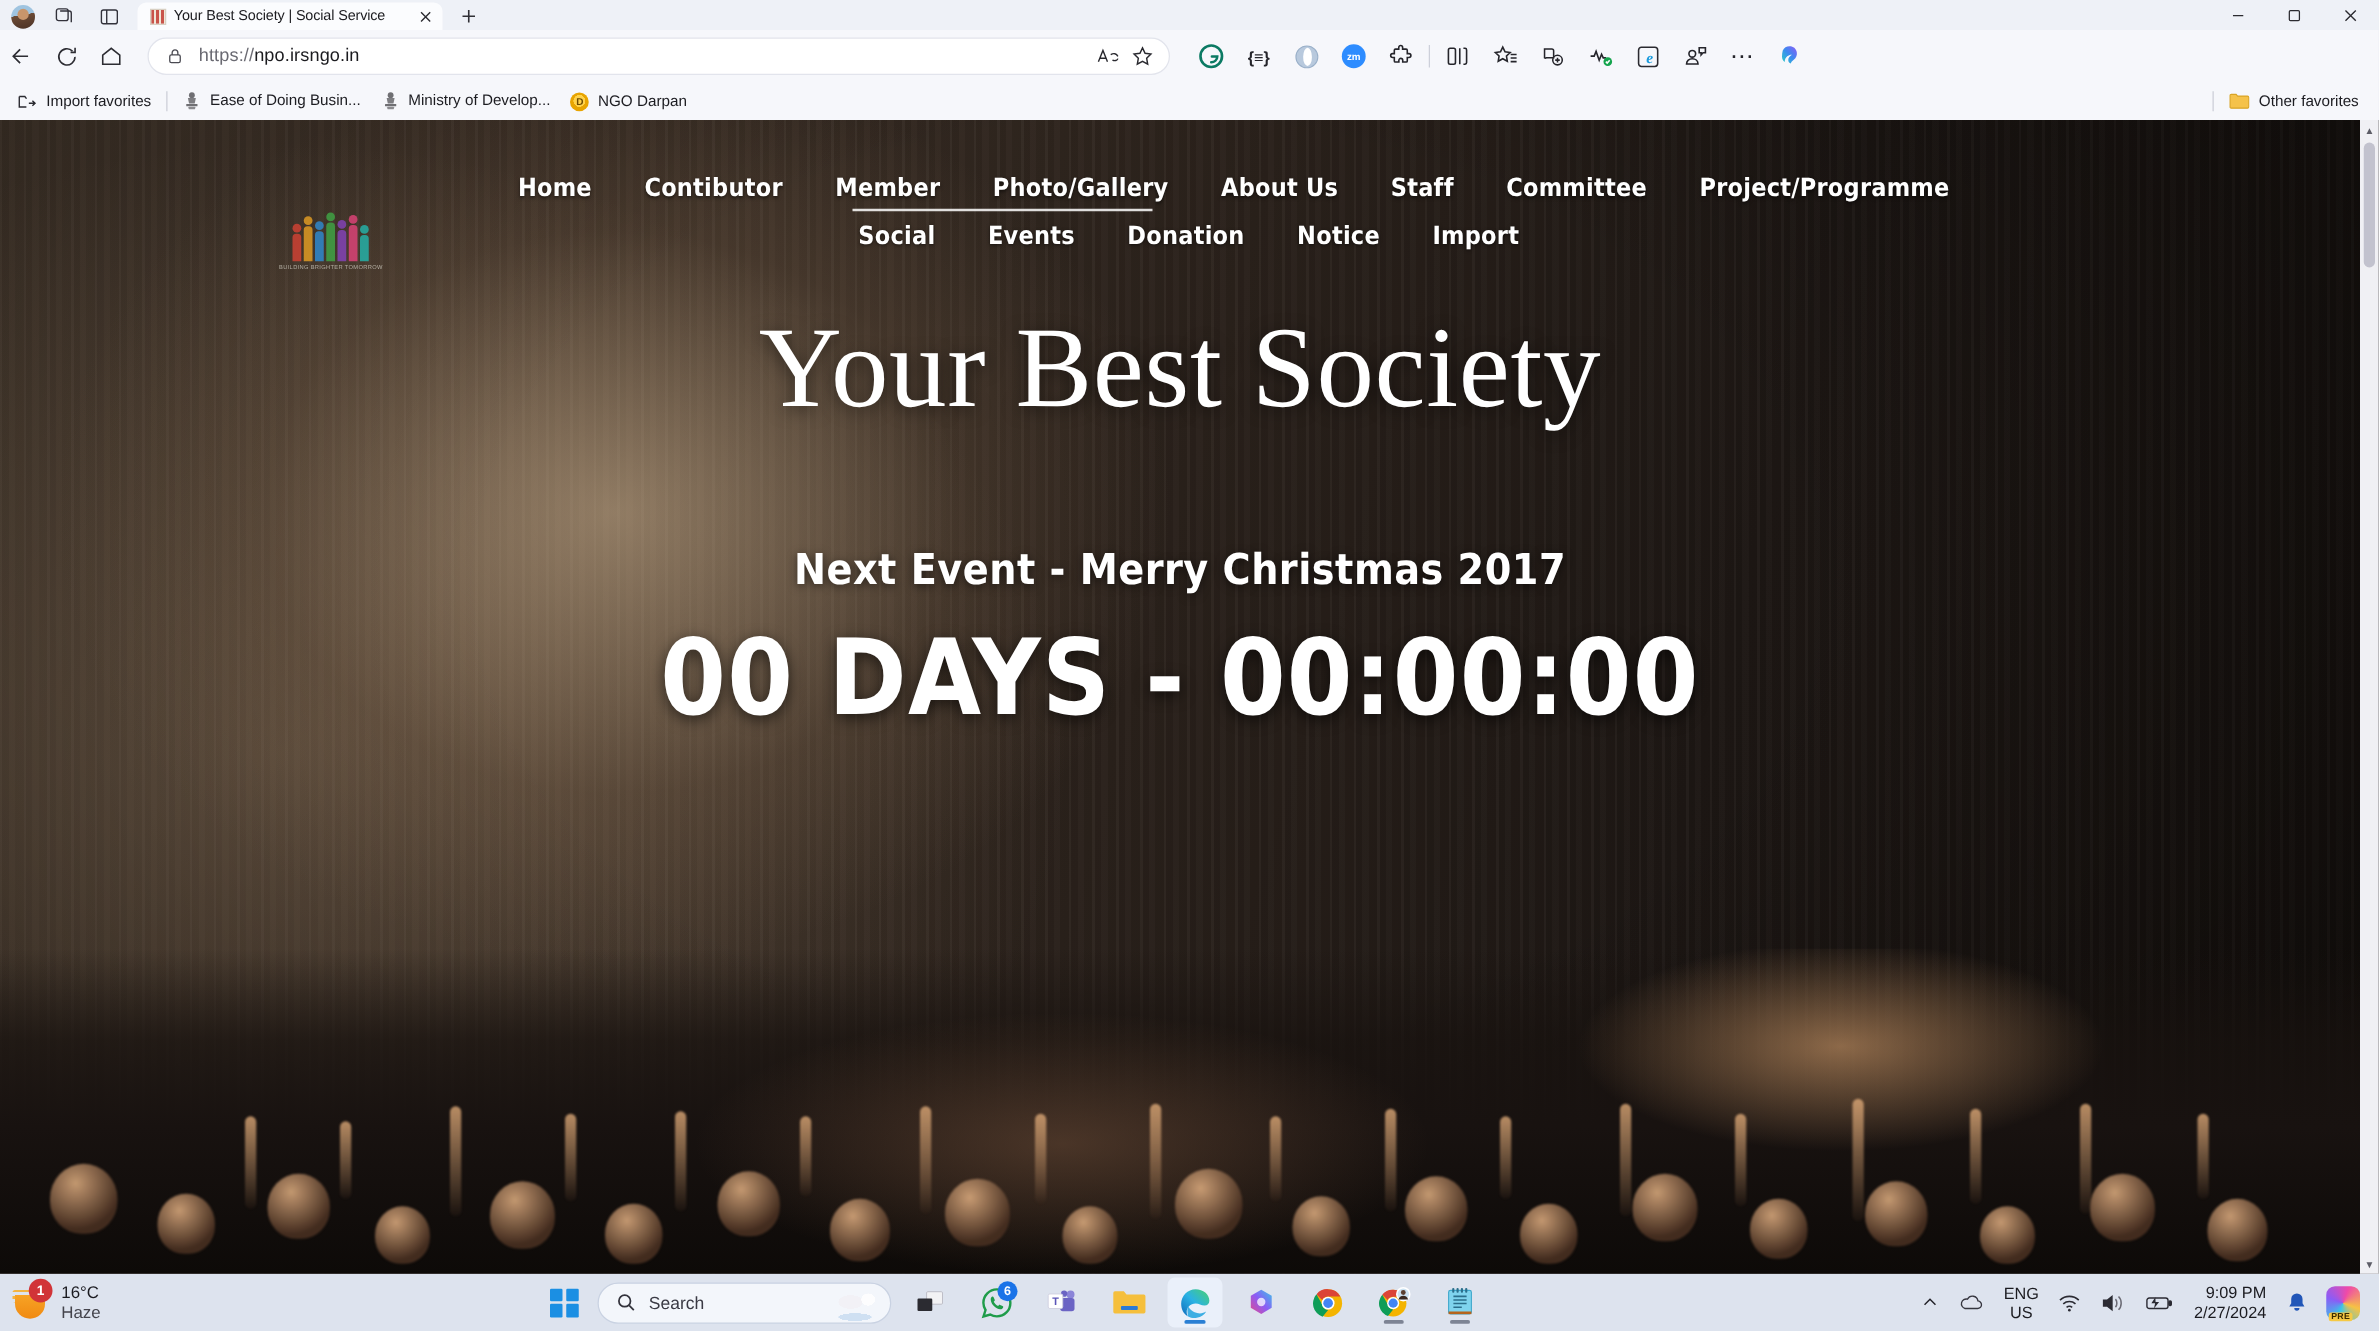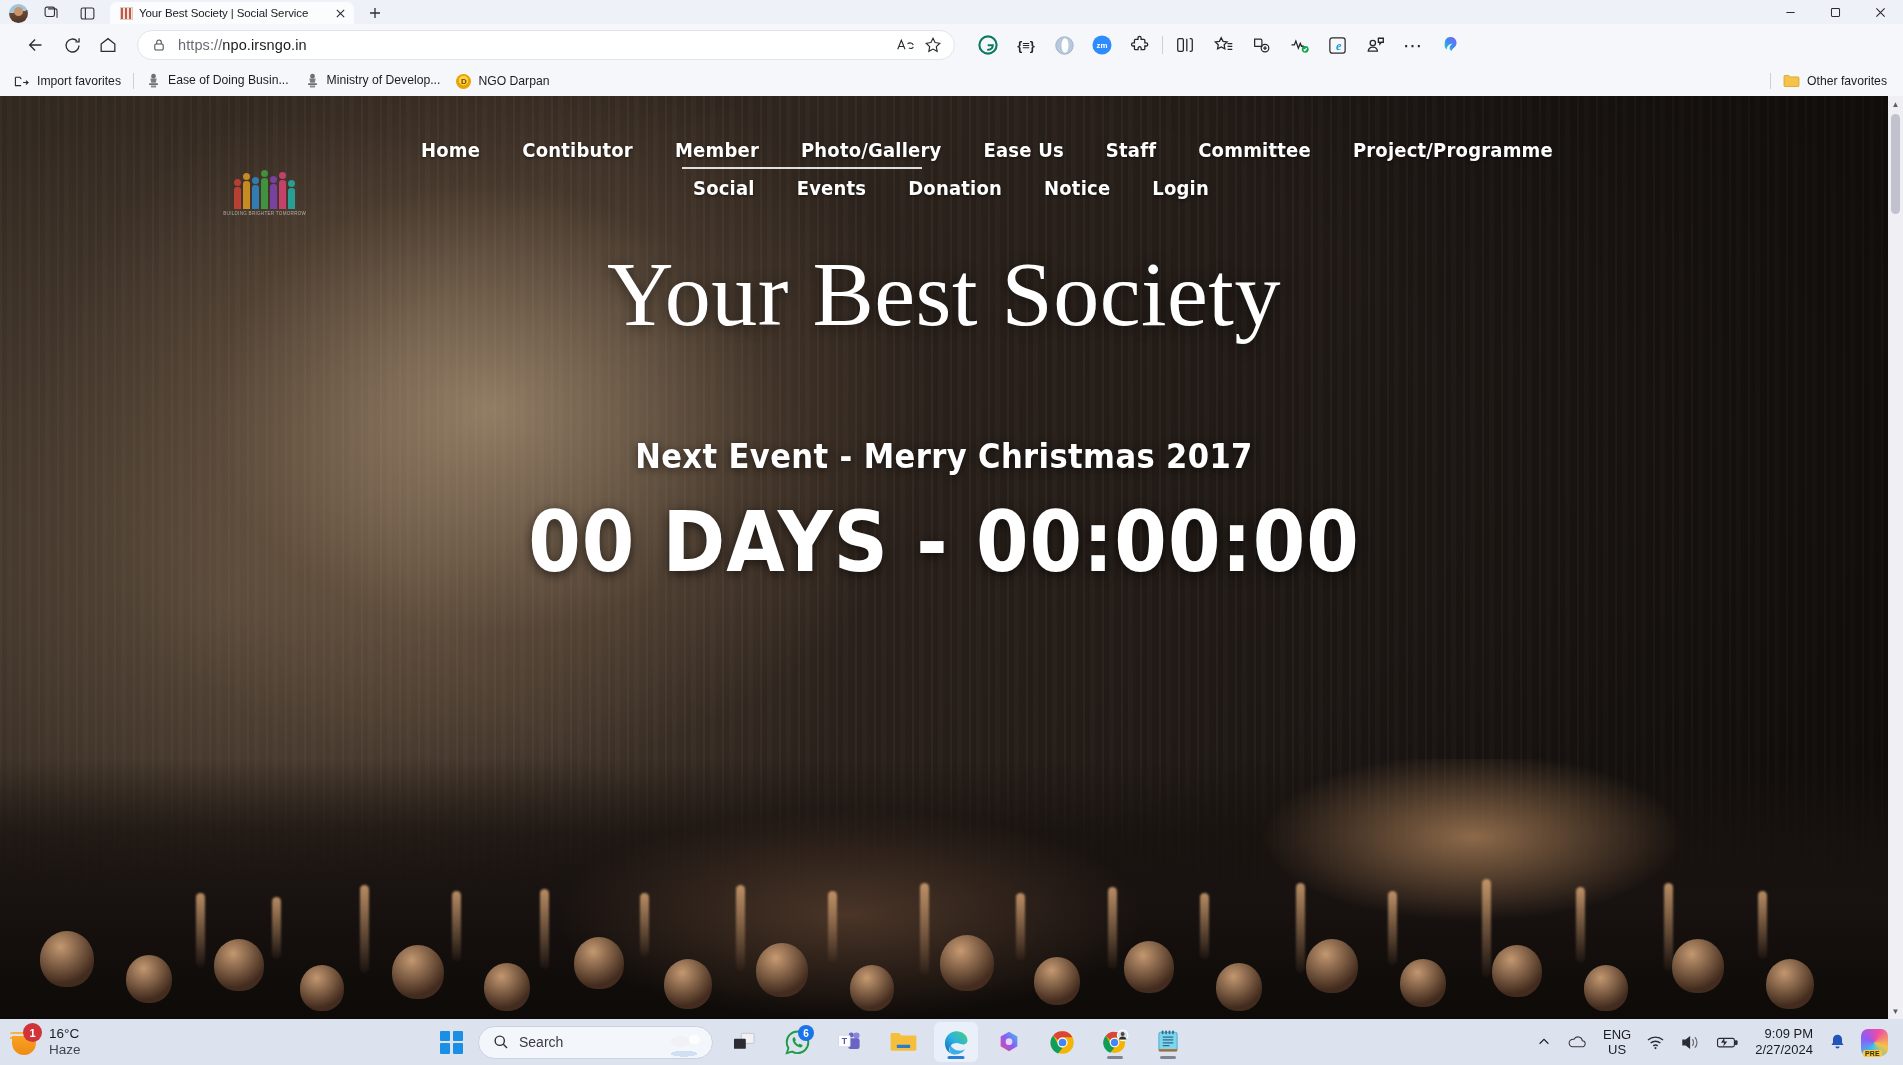--- a/index.html
+++ b/index.html
@@ -47,21 +47,21 @@
   }
   .tab-title {
     font-size: 11.5px; color: #1b1b1f; white-space: nowrap; overflow: hidden;
     flex: 1; letter-spacing: -0.1px;
   }
   .tab-close { width: 16px; height: 16px; display:flex; align-items:center; justify-content:center; color:#2a2a30; }
   .newtab-btn { width: 30px; height: 22px; display:flex; align-items:center; justify-content:center; color:#303036; margin-left:4px;}
   .win-ctrls { position: absolute; right: 0; top: 0; display: flex; height: 24px; }
   .win-btn { width: 45px; height: 24px; display:flex; align-items:center; justify-content:center; color:#2b2b30; }
 
-  .navbar { height: 42px; background:#f6f7fb; display:flex; align-items:center; padding: 0 19px; gap: 2px; }
+  .navbar { height: 42px; background:#f6f7fb; display:flex; align-items:center; padding: 0 0; gap: 2px; }
   .nav-btn { width: 34px; height: 34px; border-radius:6px; display:flex; align-items:center; justify-content:center; color:#2d2d33; flex:0 0 34px;}
   .omnibox {
     flex: 0 1 818px; height: 30px; background:#fff; border-radius:16px;
     display:flex; align-items:center; padding: 0 8px 0 12px; margin-left: 10px; margin-right: 8px;
     border: 1px solid #e2e4ec;
   }
   .lock-icon { width:18px; flex:0 0 18px; display:flex; align-items:center; justify-content:center; color:#4a4a52;}
   .url-text { flex:1; font-size: 14.5px; color:#1b1b1f; padding-left: 10px; letter-spacing:0.1px;}
   .url-text .scheme { color:#6a6a72; }
   .omni-right { display:flex; align-items:center; gap:2px; }
@@ -499,31 +499,31 @@
         <div class="logo-cap">BUILDING BRIGHTER TOMORROW</div>
       </div>
 
       <div class="site-header">
         <nav class="site-nav">
           <div class="nav-row row1">
             <a class="nav-link">Home</a>
             <a class="nav-link">Contibutor</a>
             <a class="nav-link">Member</a>
             <a class="nav-link">Photo/Gallery</a>
-            <a class="nav-link">Ease Us</a>
+            <a class="nav-link">About Us</a>
             <a class="nav-link">Staff</a>
             <a class="nav-link">Committee</a>
             <a class="nav-link">Project/Programme</a>
           </div>
           <div class="nav-row row2">
             <a class="nav-link">Social</a>
             <a class="nav-link">Events</a>
             <a class="nav-link">Donation</a>
             <a class="nav-link">Notice</a>
-            <a class="nav-link">Login</a>
+            <a class="nav-link">Import</a>
           </div>
         </nav>
       </div>
 
       <div class="hero">
         <h1 class="hero-title">Your Best Society</h1>
         <div class="event-line">Next Event - Merry Christmas 2017</div>
         <div class="countdown">00 DAYS - 00:00:00</div>
       </div>
 

